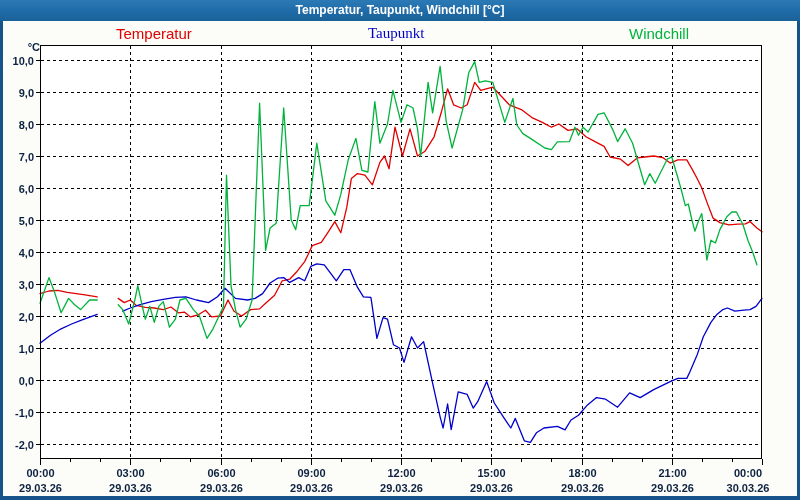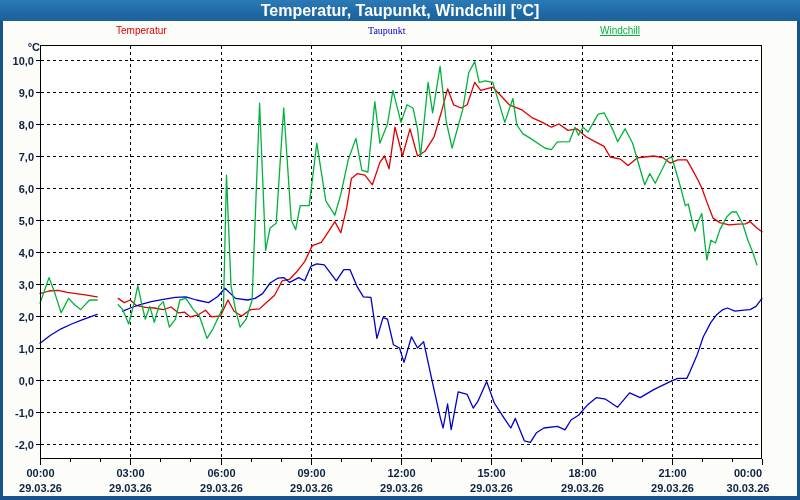--- a/index.html
+++ b/index.html
@@ -4,31 +4,31 @@
 <style>
   html,body{margin:0;padding:0;background:#e8e8e8;}
   .window{
     position:relative;width:800px;height:500px;background:#fcfcf9;
     overflow:hidden;font-family:"Liberation Sans",sans-serif;
   }
   .titlebar{
     position:absolute;top:0;left:0;right:0;height:21px;
     background:linear-gradient(180deg,#2b7ab6 0%,#1f6ba7 55%,#1b6198 100%);
     color:#ffffff;text-align:center;line-height:21px;
-    font-size:16px;font-weight:bold;
+    font-size:12px;font-weight:bold;
   }
   .frame-left{position:absolute;top:21px;left:0;bottom:0;width:3px;background:#17548c;}
   .frame-right{position:absolute;top:21px;right:0;bottom:0;width:3px;background:#17548c;}
   .frame-bottom{position:absolute;left:0;right:0;bottom:0;height:4px;background:#17548c;}
   .legend-item{
-    position:absolute;top:25px;font-size:10px;white-space:nowrap;
+    position:absolute;top:25px;font-size:15px;white-space:nowrap;
   }
   .legend-temp{left:116px;}
   .legend-dew{left:368px;}
-  .legend-wind{left:600px;text-decoration:underline;}
+  .legend-wind{left:629px;}
   .y-unit{
     position:absolute;left:20px;top:41px;width:20px;text-align:right;
     font-size:11px;font-weight:bold;color:#0d2240;
   }
   #chart-svg{position:absolute;top:0;left:0;}
   .ytick,.xtick{font-family:"Liberation Sans",sans-serif;font-size:11px;font-weight:bold;fill:#0d2240;}
 </style>
 </head>
 <body>
 

